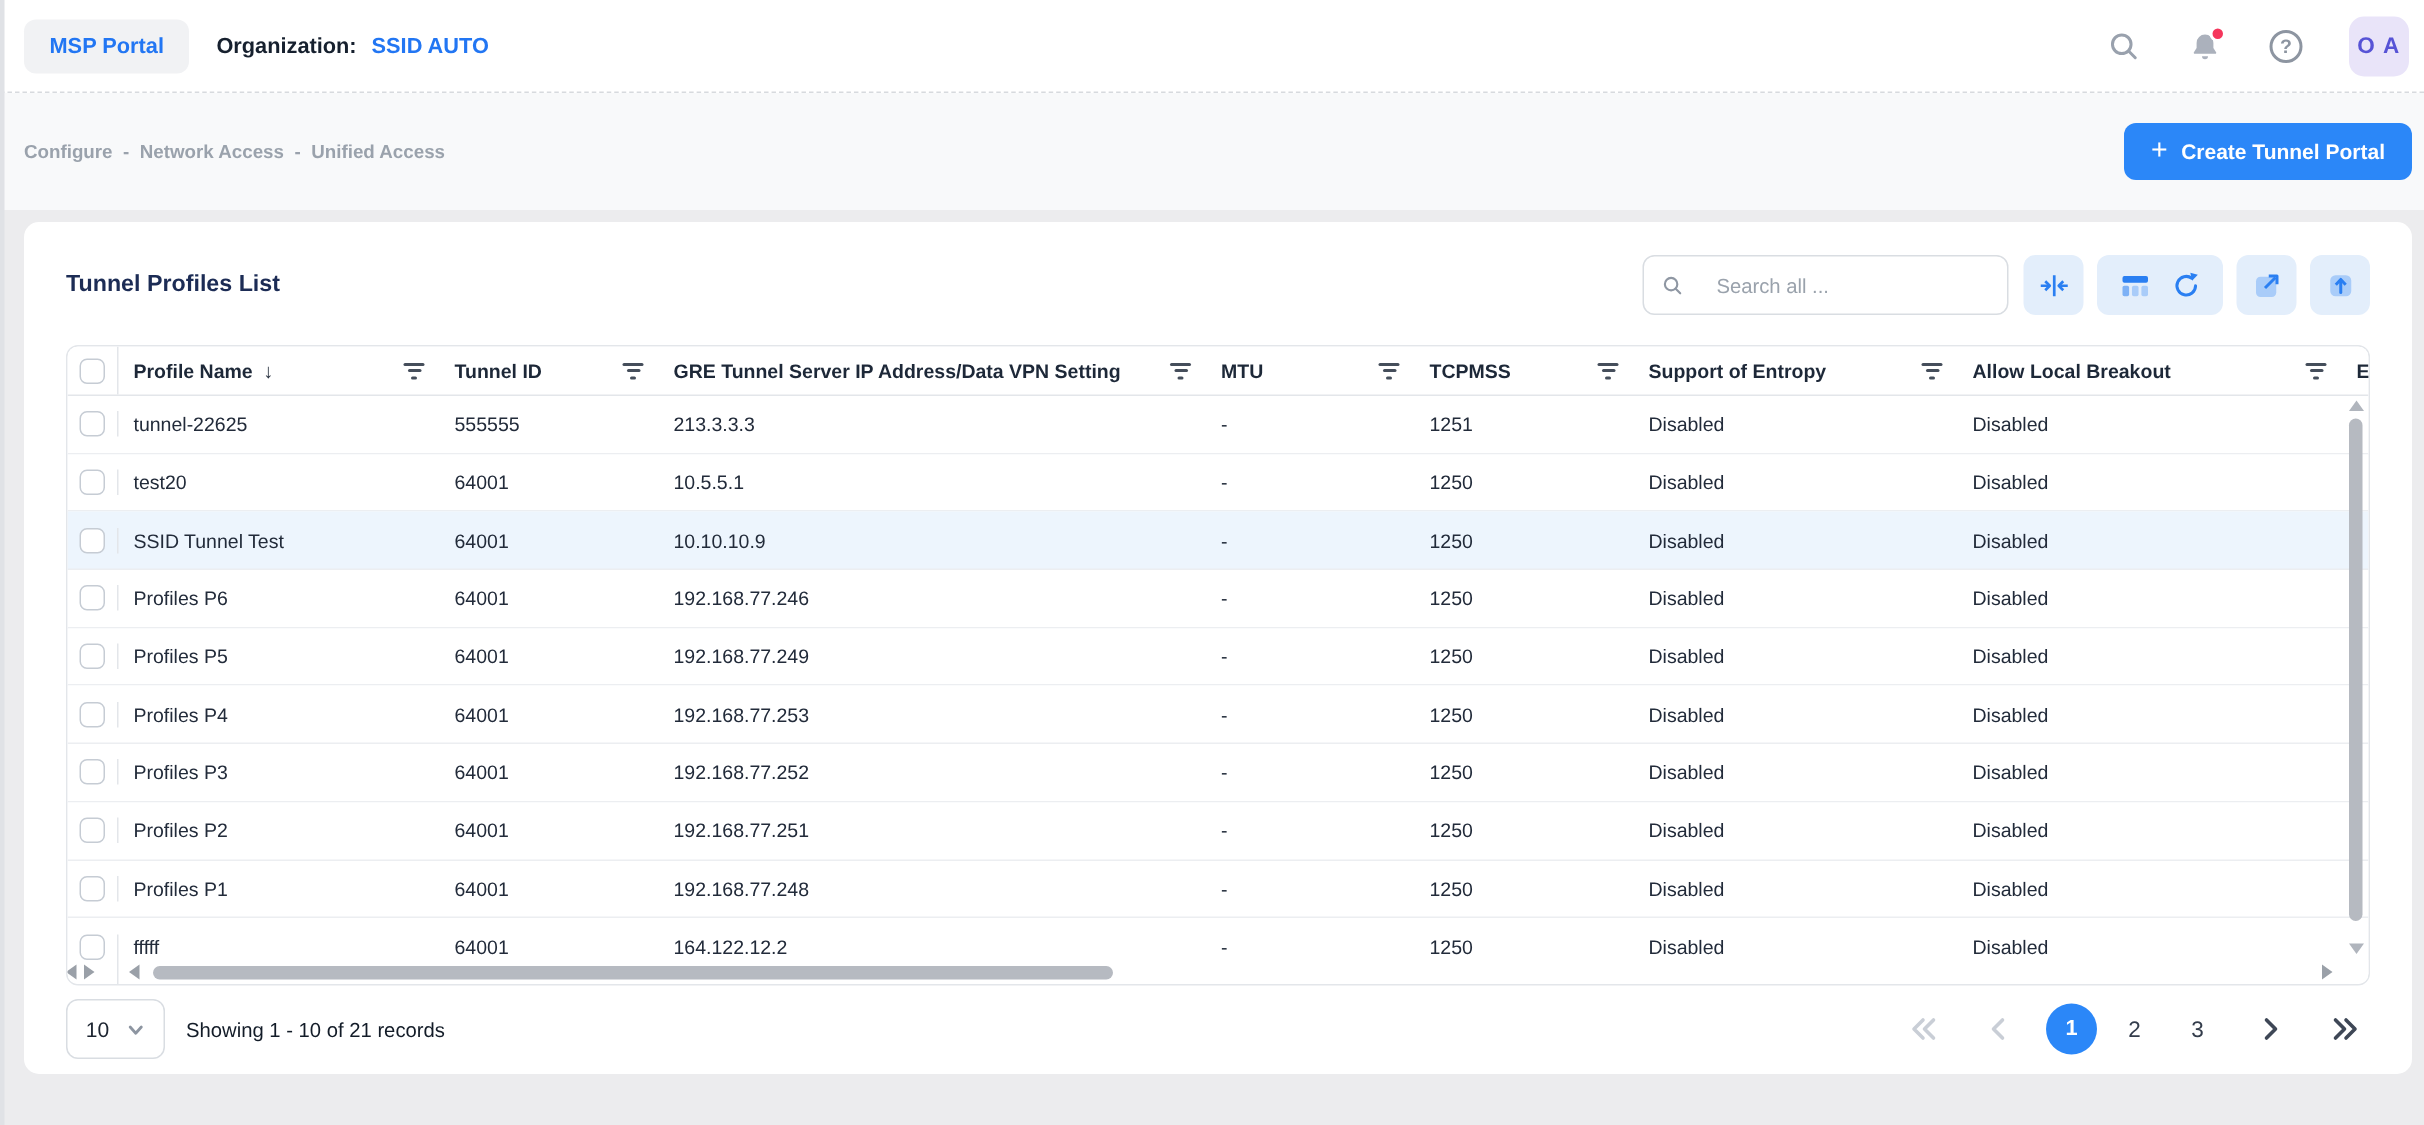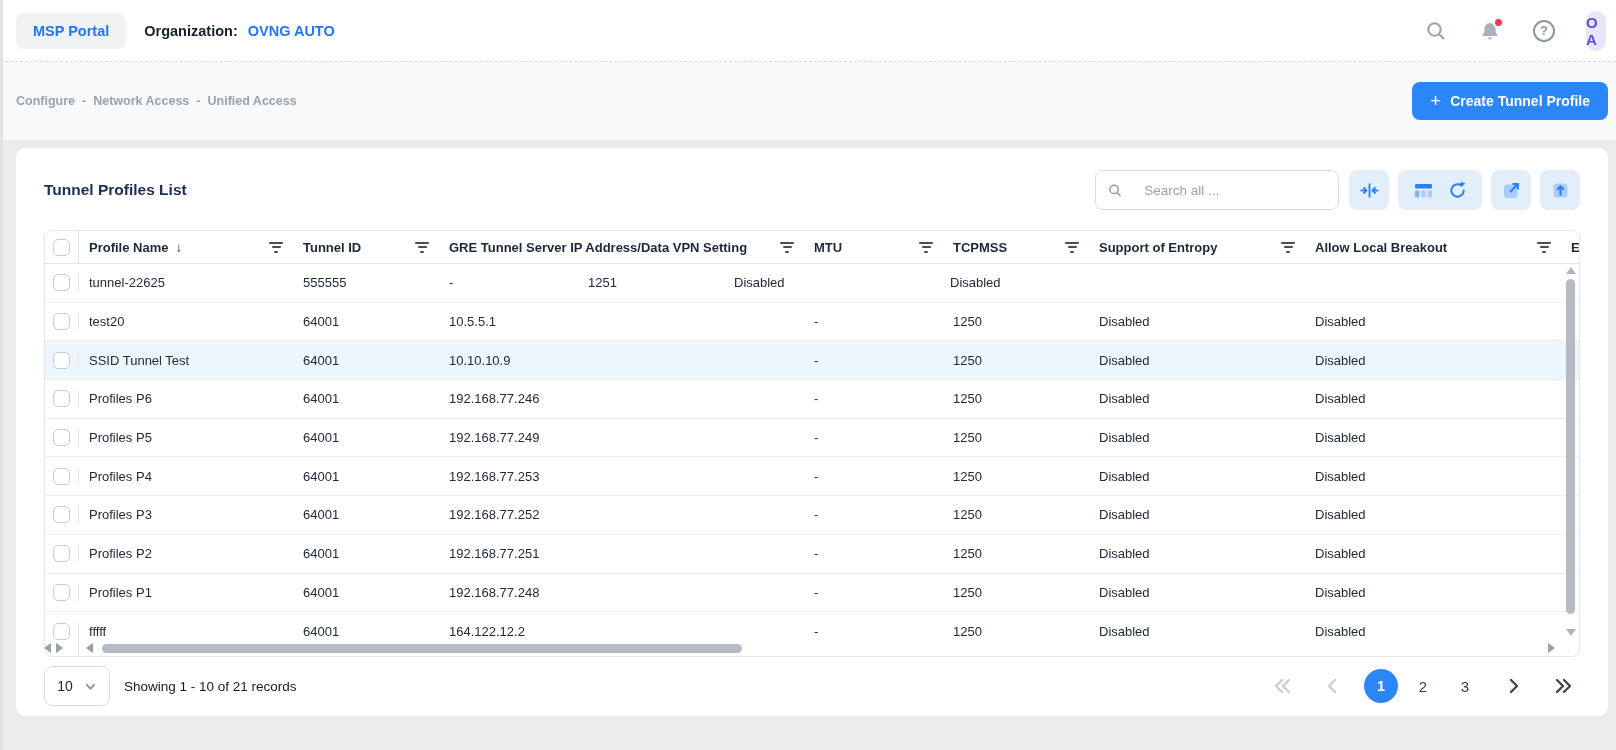--- a/index.html
+++ b/index.html
@@ -30,21 +30,21 @@
   }
   .bell-dot {
     position:absolute; top:4px; right:4px; width:11px; height:11px; border-radius:50%;
     background:var(--notification,#f5365c); border:2px solid #fff;
   }
   .help-circle {
     width:22px; height:22px; border-radius:50%; border:2px solid #8d95a1; color:#8d95a1;
     display:flex; align-items:center; justify-content:center; font-size:13px; font-weight:700;
   }
   .avatar {
-    width:20px; height:40px; border-radius:10px; background:var(--avatar_bg,#e9e4f9);
+    width:40px; height:40px; border-radius:10px; background:var(--avatar_bg,#e9e4f9);
     color:var(--avatar_text,#5753d6); font-weight:700; font-size:15px; letter-spacing:1px;
     display:flex; align-items:center; justify-content:center; cursor:pointer; margin-left:6px;
   }
 
   
   .page-head {
     height:78px; background:#f8f9fa; display:flex; align-items:center;
     padding:0 8px 0 16px;
   }
   .ph-title { font-size:17px; font-weight:700; color:#101b2c; margin-bottom:5px; }
@@ -142,21 +142,21 @@
   svg { display:block; }
 </style>
 </head>
 <body>
 
 <div class="left-edge"></div>
 
 <header class="topbar">
   <div class="msp-chip">MSP Portal</div>
   <span class="org-label">Organization:</span>
-  <span class="org-value">OVNG AUTO</span>
+  <span class="org-value">SSID AUTO</span>
   <div class="spacer"></div>
   <div class="icon-btn">
     <svg width="22" height="22" viewBox="0 0 22 22">
       <circle cx="9.5" cy="9.5" r="6.2" fill="none" stroke="#99a1ad" stroke-width="2"></circle>
       <line x1="14.2" y1="14.2" x2="18.5" y2="18.5" stroke="#99a1ad" stroke-width="2" stroke-linecap="round"></line>
     </svg>
   </div>
   <div class="icon-btn">
     <svg width="22" height="22" viewBox="0 0 22 22">
       <path d="M11 3 a5.6 5.6 0 0 0 -5.6 5.6 v3.4 l-1.8 2.8 a0.7 0.7 0 0 0 0.6 1.1 h13.6 a0.7 0.7 0 0 0 0.6 -1.1 l-1.8 -2.8 v-3.4 a5.6 5.6 0 0 0 -5.6 -5.6 z" fill="#abb1bc"></path>
@@ -169,21 +169,21 @@
   </div>
   <div class="avatar">O A</div>
 </header>
 
 <section class="page-head">
   <div>
     <div class="breadcrumb"><span>Configure</span><span class="sep">-</span><span>Network Access</span><span class="sep">-</span><span>Unified Access</span></div>
   </div>
   <button class="create-btn">
     <span class="plus">+</span>
-    <span>Create Tunnel Profile</span>
+    <span>Create Tunnel Portal</span>
   </button>
 </section>
 
 <main class="card">
   <div class="card-head">
     <div class="card-title">Tunnel Profiles List</div>
     <div class="head-right">
       <div class="search-box" style="margin-right:1px;gap:20px;">
         <svg width="17" height="17" viewBox="0 0 20 20">
           <circle cx="8.5" cy="8.5" r="5.8" fill="none" stroke="#8f97a3" stroke-width="2"></circle>
@@ -296,20 +296,21 @@
           <span>E</span>
         </div>
       </div>
     <div>
         <div class="t-row">
           <div class="cb-col">
             <div class="checkbox"></div>
           </div>
           <div class="td" style="width: 214px;">tunnel-22625</div>
           <div class="td" style="width: 146px;">555555</div>
+          <div class="td" style="width: 365px;">213.3.3.3</div>
           <div class="td" style="width: 139px;">-</div>
           <div class="td" style="width: 146px;">1251</div>
           <div class="td" style="width: 216px;">Disabled</div>
           <div class="td" style="width: 256px;">Disabled</div>
           <div class="td fill"></div>
         </div>
         <div class="t-row">
           <div class="cb-col">
             <div class="checkbox"></div>
           </div>

